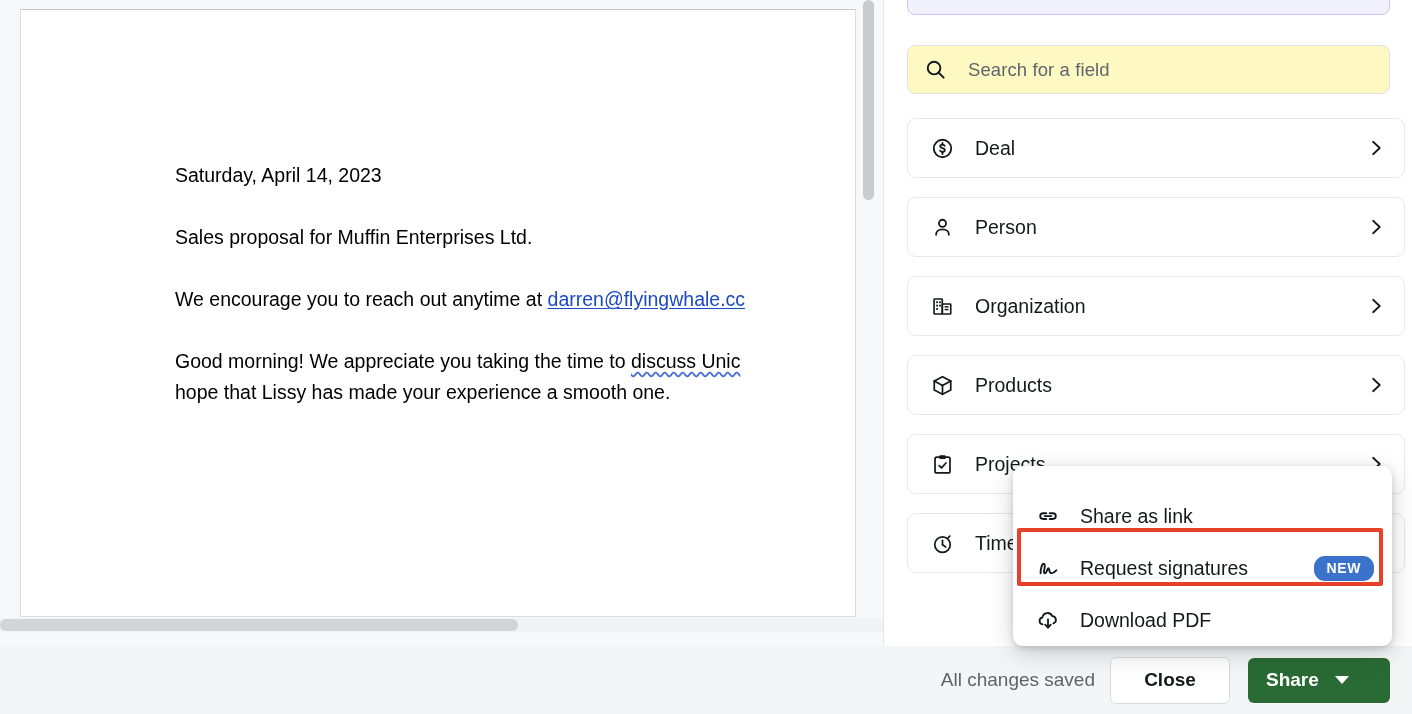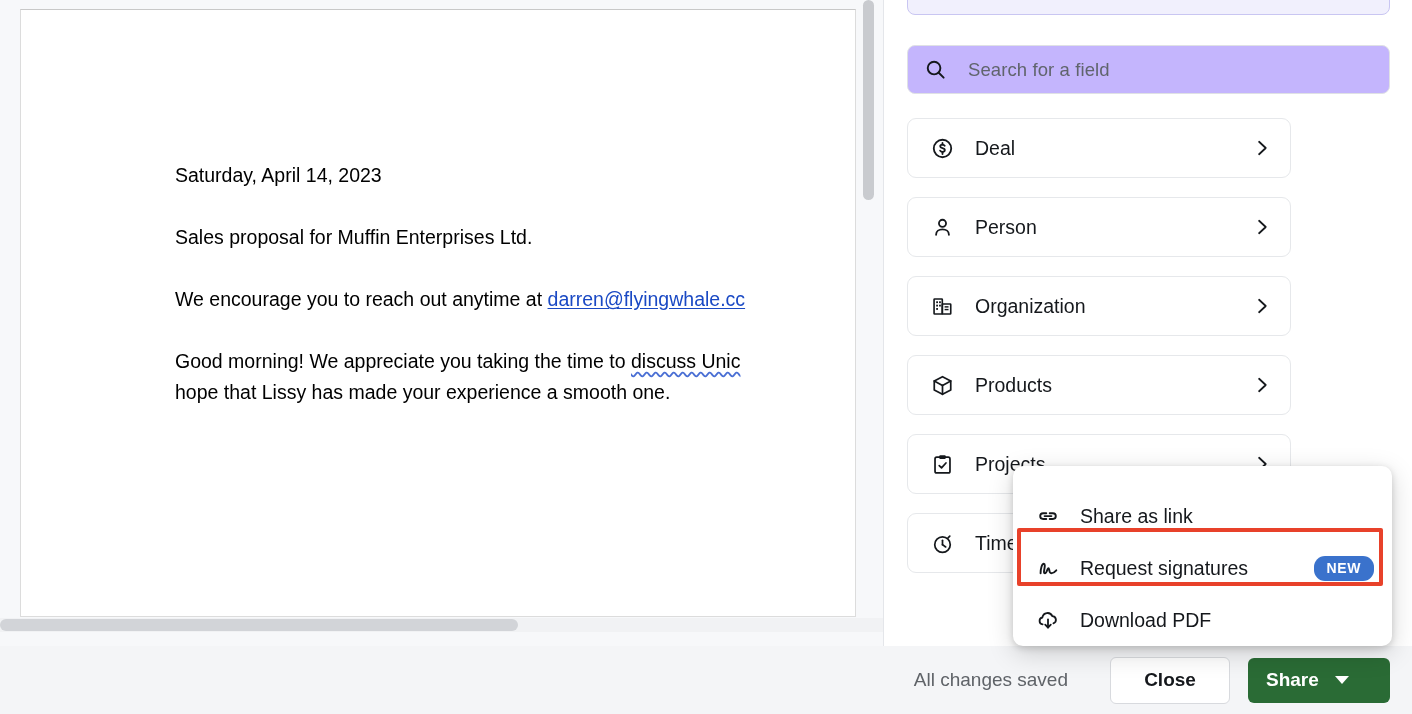--- a/index.html
+++ b/index.html
@@ -147,21 +147,21 @@
 
   .search-box {
     position: absolute;
     left: 23px;
     top: 45px;
     width: 483px;
     height: 49px;
     border: 1px solid #dfe1e5;
     border-radius: 8px;
     box-sizing: border-box;
-    background: #c4b5fd;
+    background: #fef9c3;
     display: flex;
     align-items: center;
     padding: 0 16px;
   }
   .search-icon { flex: 0 0 auto; display: flex; align-items: center; }
   .search-input-text {
     margin-left: 21px;
     font-size: 18.5px;
     color: #60646c;
     font-family: "Liberation Sans", sans-serif;
@@ -170,21 +170,21 @@
 
   .field-list {
     position: absolute;
     left: 23px;
     top: 118px;
     width: 483px;
   }
 
   .field-row {
     position: relative;
-    width: 384px;
+    width: 498px;
     height: 60px;
     margin-bottom: 19px;
     border: 1px solid #e6e8eb;
     border-radius: 9px;
     box-sizing: border-box;
     background: #ffffff;
     display: flex;
     align-items: center;
     padding: 0 18px 0 22px;
     cursor: pointer;
@@ -286,21 +286,21 @@
     display: flex;
     align-items: center;
     justify-content: flex-end;
     padding-right: 22px;
     box-sizing: border-box;
   }
   .saved-text {
     font-size: 19px;
     color: #5f6368;
     font-family: "Liberation Sans", sans-serif;
-    margin-right: 42px;
+    margin-right: 15px;
   }
   .btn-close {
     height: 45px;
     min-width: 118px;
     background: #ffffff;
     border: 1px solid #d8dade;
     border-radius: 6px;
     font-size: 19px;
     font-weight: bold;
     color: #15181c;

